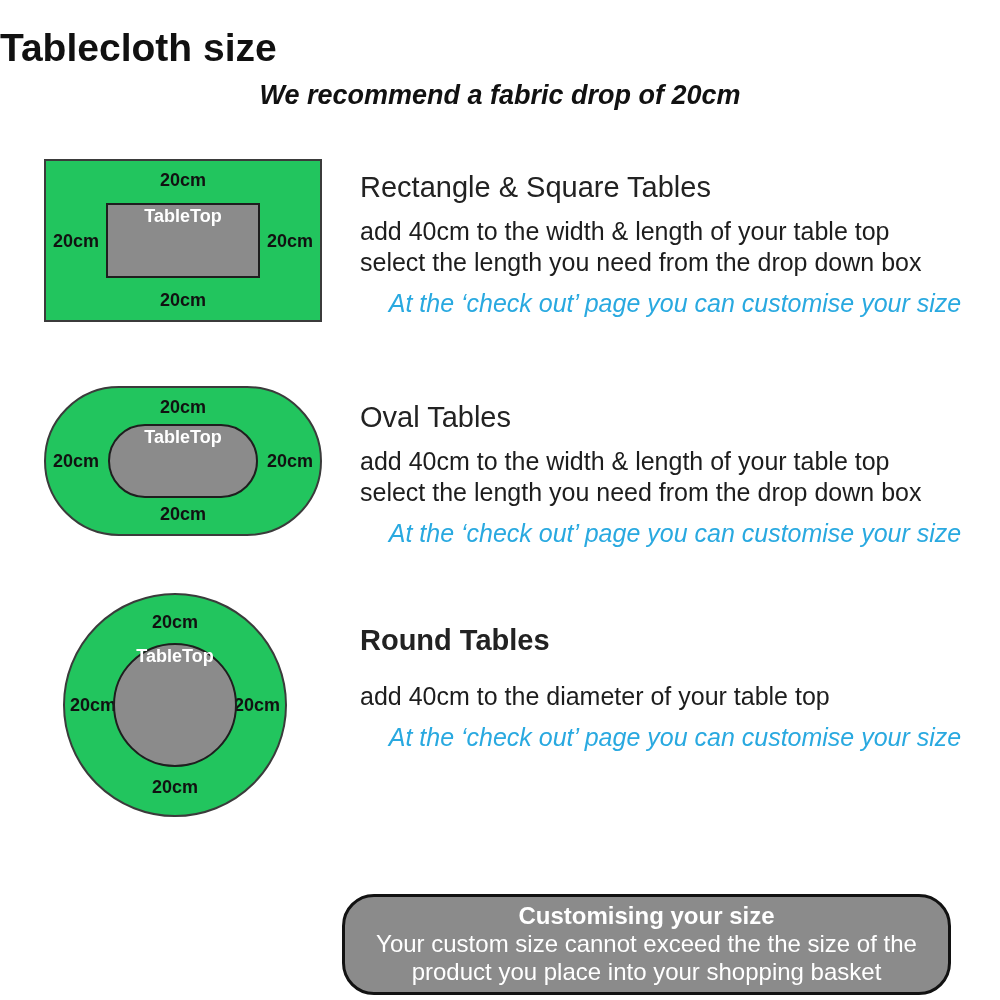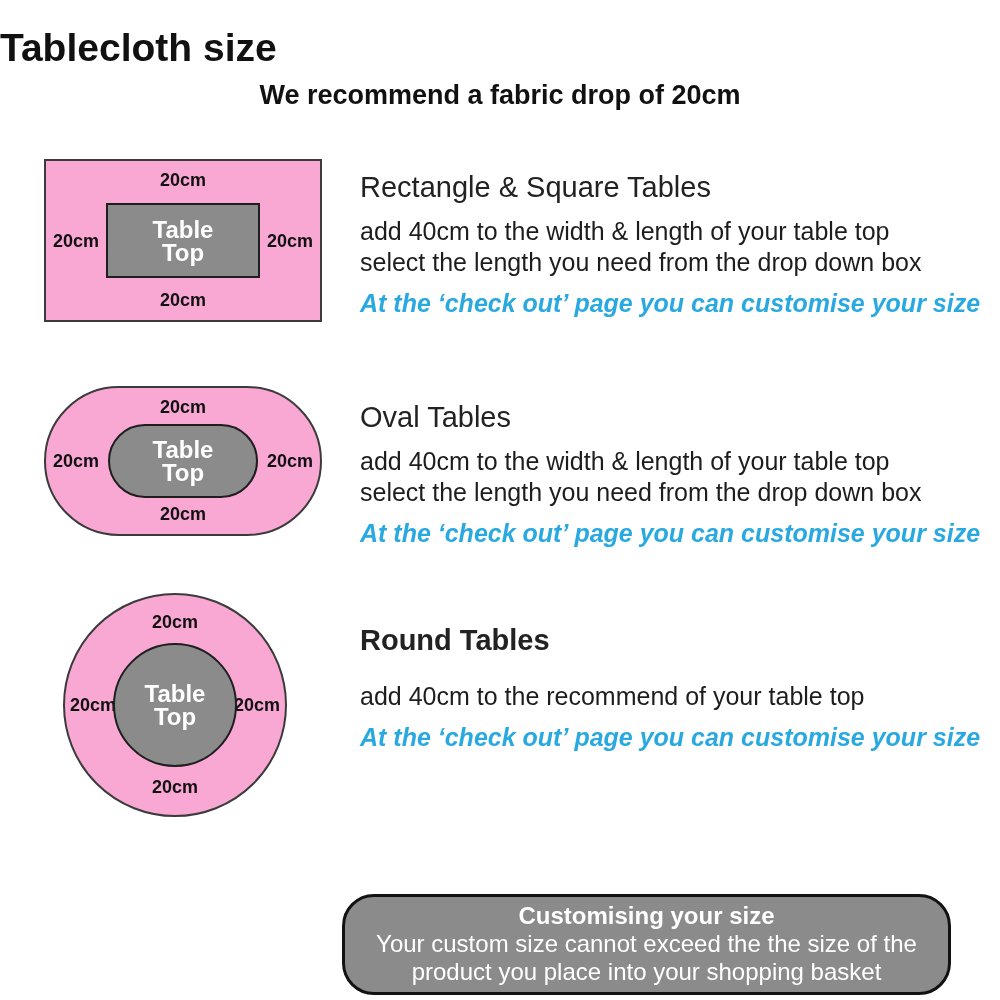--- a/index.html
+++ b/index.html
@@ -11,37 +11,37 @@
     font-family: "Liberation Sans", sans-serif;
     color: #1d1d1d;
     overflow: hidden;
   }
   .title {
     position: absolute; top: 26px; left: 0; width: 100%;
     font-size: 39px; font-weight: 700; color: #111;
   }
   .subtitle {
     position: absolute; top: 80px; left: 0; width: 100%;
-    text-align: center; font-size: 27px; font-weight: 700; color: #111;
+    text-align: center; font-size: 27px; font-weight: 700; color: #111; font-style: italic;
   }
 
   
   .diagram {
     position: absolute; box-sizing: border-box;
-    background: #f9a8d4; border: 2px solid #3b3b3b;
+    background: #22c55e; border: 2px solid #3b3b3b;
   }
   .d-rect   { left: 44px; top: 159px; width: 278px; height: 163px; }
   .d-oval   { left: 44px; top: 386px; width: 278px; height: 150px; border-radius: 75px; }
   .d-circle { left: 63px; top: 593px; width: 224px; height: 224px; border-radius: 50%; }
 
   .inner {
     position: absolute; box-sizing: border-box;
     background: #8b8b8b; border: 2px solid #1e1e1e;
-    color: #ffffff; font-weight: 700; font-size: 24px; line-height: 23px;
-    text-align: center; display: flex; flex-direction: column; justify-content: center;
+    color: #ffffff; font-weight: 700; font-size: 18px; line-height: 23px;
+    text-align: center; display: flex; flex-direction: row; justify-content: center;
   }
   .i-rect   { left: 60px; top: 42px; width: 154px; height: 75px; }
   .i-oval   { left: 62px; top: 36px; width: 150px; height: 74px; border-radius: 37px; }
   .i-circle { left: 48px; top: 48px; width: 124px; height: 124px; border-radius: 50%; }
 
   .lb {
     position: absolute; font-weight: 700; font-size: 18px; color: #111;
     white-space: nowrap;
   }
   .lb-t { top: 9px; left: 0; right: 0; text-align: center; }
@@ -59,21 +59,21 @@
   .s2 { top: 393px; }
   .s3 { top: 616px; }
   .info h3 {
     margin: 7px 0 12px 0; font-size: 29px; font-weight: 400;
     color: #222; line-height: 34px;
   }
   .s3 h3 { margin-bottom: 24px; font-weight: bold; }
   .body { font-size: 25px; line-height: 31px; color: #1d1d1d; }
   .note {
     margin-top: 10px; font-size: 25px; line-height: 31px;
-    font-weight: 700; font-style: italic; color: #29a9e0;
+    font-weight: 400; font-style: italic; color: #29a9e0; text-align: center;
   }
 
   
   .footer {
     position: absolute; left: 342px; top: 850px; width: 609px; height: 101px;
     box-sizing: border-box; background: #8b8b8b; border: 3px solid #121212;
     border-radius: 32px; text-align: center; color: #ffffff; padding-top: 5px; margin-top: 44px;
   }
   .footer .fh { font-size: 24px; font-weight: 700; line-height: 28px; }
   .footer .fl { font-size: 24px; line-height: 28px; }
@@ -128,21 +128,21 @@
 
   <div class="info s2">
     <h3>Oval Tables</h3>
     <div class="body">add 40cm to the width &amp; length of your table top</div>
     <div class="body">select the length you need from the drop down box</div>
     <div class="note">At the ‘check out’ page you can customise your size</div>
   </div>
 
   <div class="info s3">
     <h3>Round Tables</h3>
-    <div class="body">add 40cm to the recommend of your table top</div>
+    <div class="body">add 40cm to the diameter of your table top</div>
     <div class="note">At the ‘check out’ page you can customise your size</div>
   </div>
 
   <div class="footer">
     <div class="fh">Customising your size</div>
     <div class="fl">Your custom size cannot exceed the the size of the</div>
     <div class="fl">product you place into your shopping basket</div>
   </div>
 
 </div>

